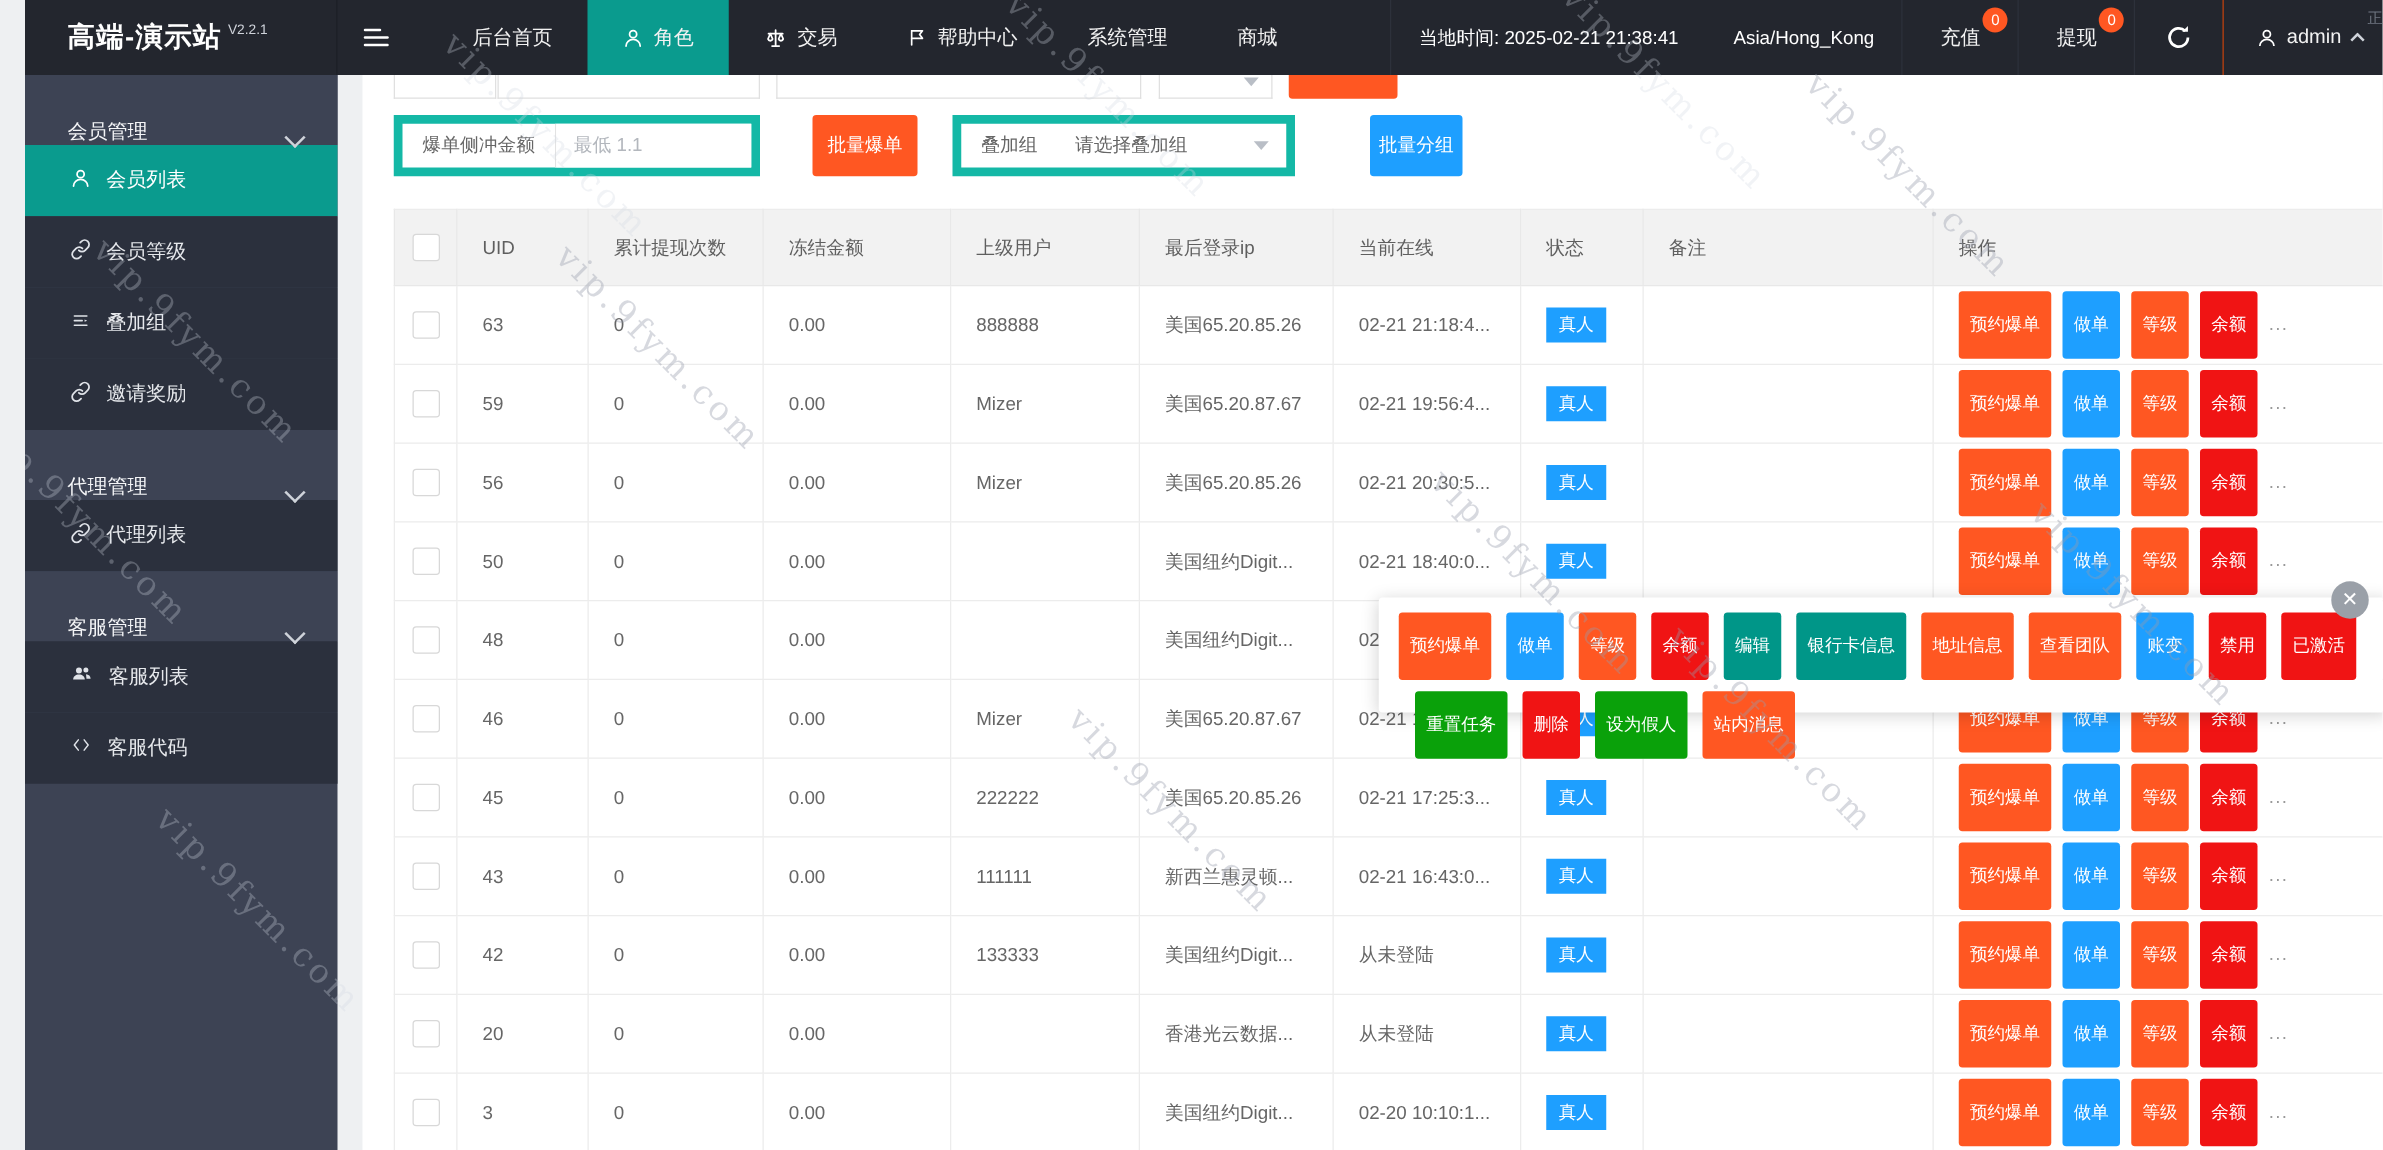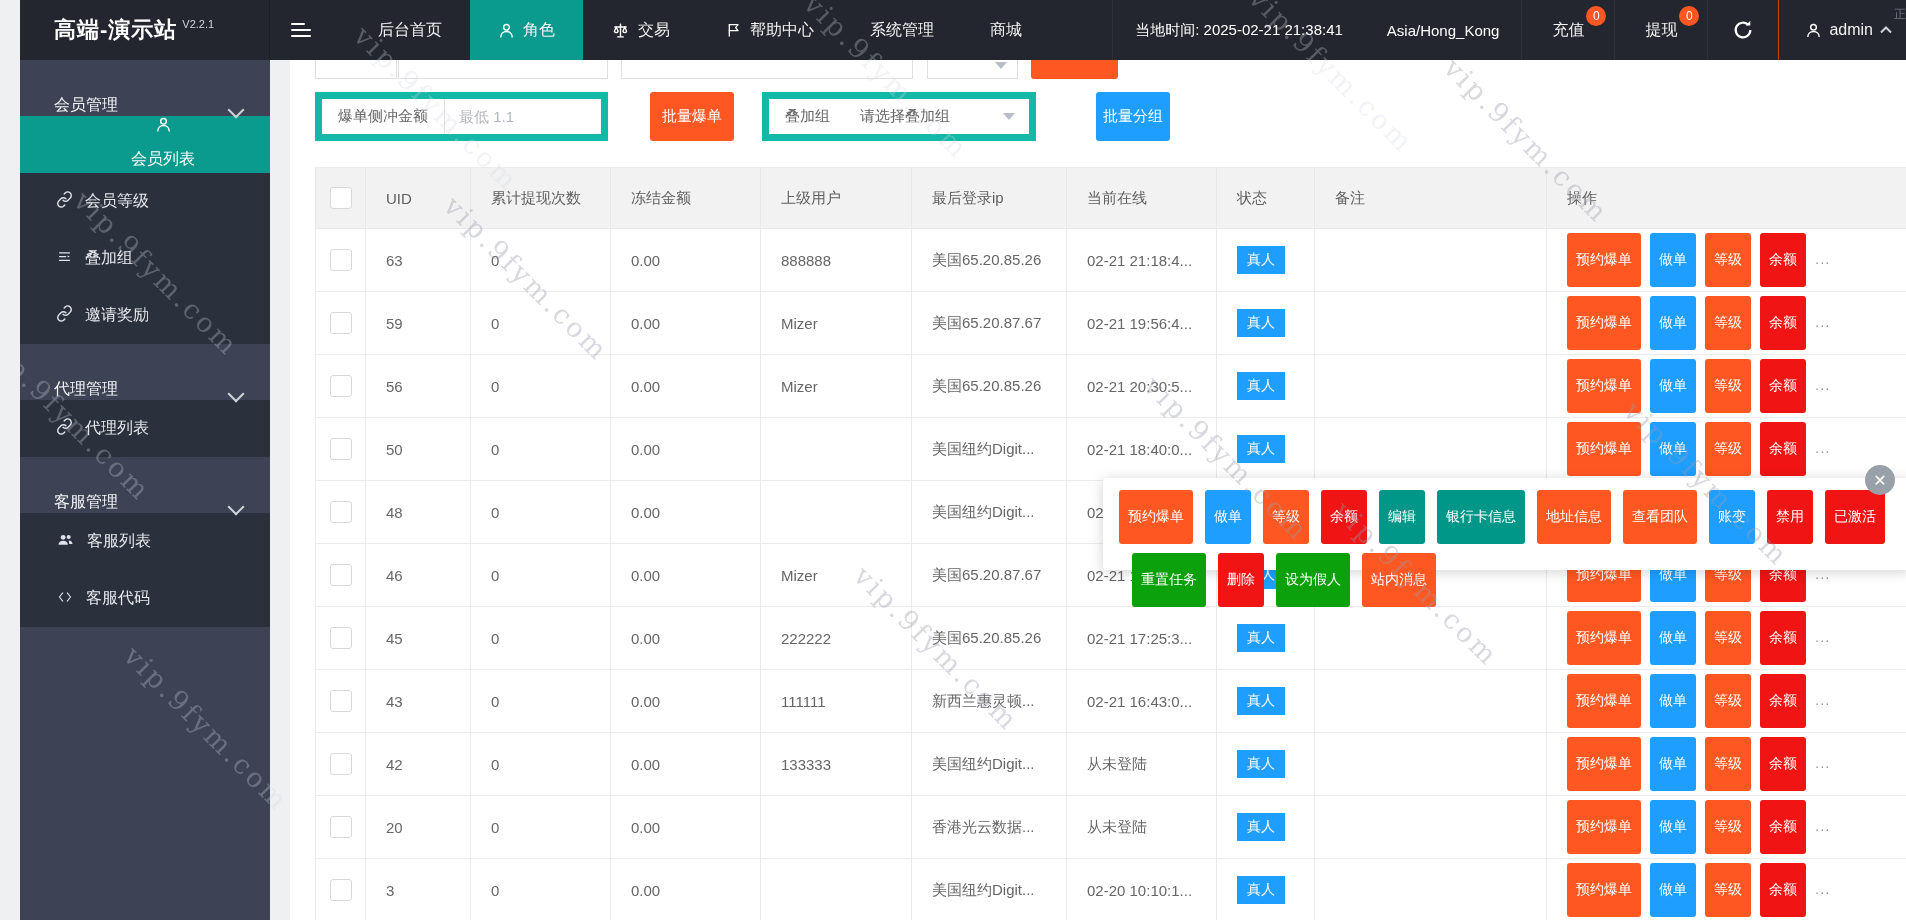--- a/index.html
+++ b/index.html
@@ -27,21 +27,21 @@
   .nav-tz { display:flex; align-items:center; color:#fff; font-size:15px; padding:16px 22px; white-space:nowrap; }
   .nav-badge-item { position:relative; display:flex; align-items:center; color:#f2f2f2; font-size:16px; padding:0 30px; border-left:1px solid #2d313b; cursor:pointer; }
   .badge { position:absolute; top:6px; right:8px; min-width:20px; height:20px; border-radius:10px; background:#ff5722; color:#fff; font-size:12px; display:flex; align-items:center; justify-content:center; padding:0 5px; }
   .nav-refresh { display:flex; align-items:center; padding:0 24px; border-left:1px solid #2d313b; cursor:pointer; color:#fff; font-size:22px; }
   .nav-user { display:flex; align-items:center; gap:7px; color:#f2f2f2; font-size:16px; padding:0 34px 0 26px; border-left:1px solid #c2410c; cursor:pointer; }
 
   
   .sidebar { position:absolute; left:0; top:60px; width:250px; height:860px; background:#3d4354; z-index:20; }
   .side-group-title { height:56px; display:flex; align-items:flex-end; justify-content:space-between; padding:0 28px 0 34px; background:#3d4354; color:#f4f5f7; font-size:16px; cursor:pointer; }
   .side-item { height:57px; display:flex; align-items:center; gap:12px; padding-left:36px; background:#2b303d; color:#e6e8ec; font-size:16px; cursor:pointer; }
-  .side-item.active { background:#0a9b8e; color:#fff;flex-direction:column; }
+  .side-item.active { background:#0a9b8e; color:#fff; }
   .side-item svg { flex:0 0 auto; }
   .chev { width:12px; height:12px; border-right:2px solid #cfd3da; border-bottom:2px solid #cfd3da; transform:rotate(45deg); margin-top:-5px; }
 
   
   .card { position:absolute; left:270px; top:60px; width:1624px; height:860px; background:#fff; }
   .scrollbar { position:absolute; right:0; top:60px; width:12px; height:860px; background:#f7f7f8; border-left:1px solid #e4e4e6; z-index:40; }
   .scroll-thumb { position:absolute; left:2px; top:6px; width:8px; height:170px; border-radius:4px; background:#c5c8cd; }
 
   
   .cutbox { position:absolute; top:60px; height:19px; background:#fff; border:1px solid #e0e0e0; border-top:none; z-index:5; }

